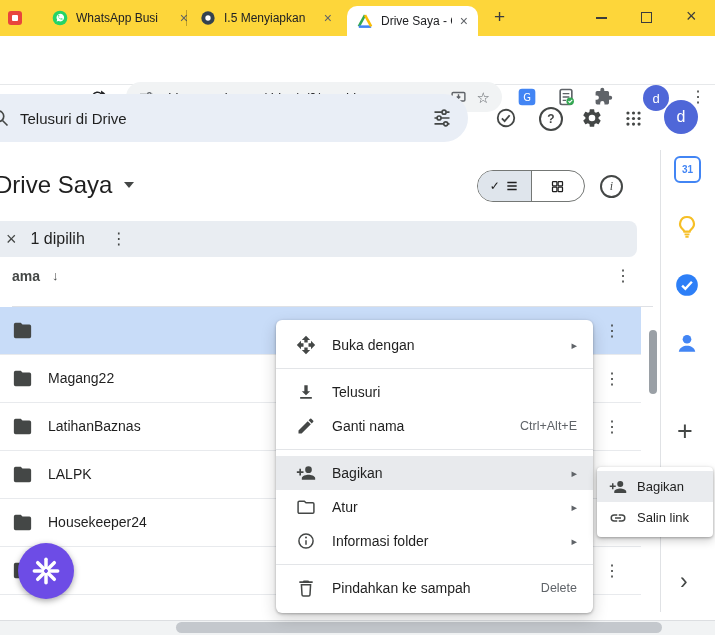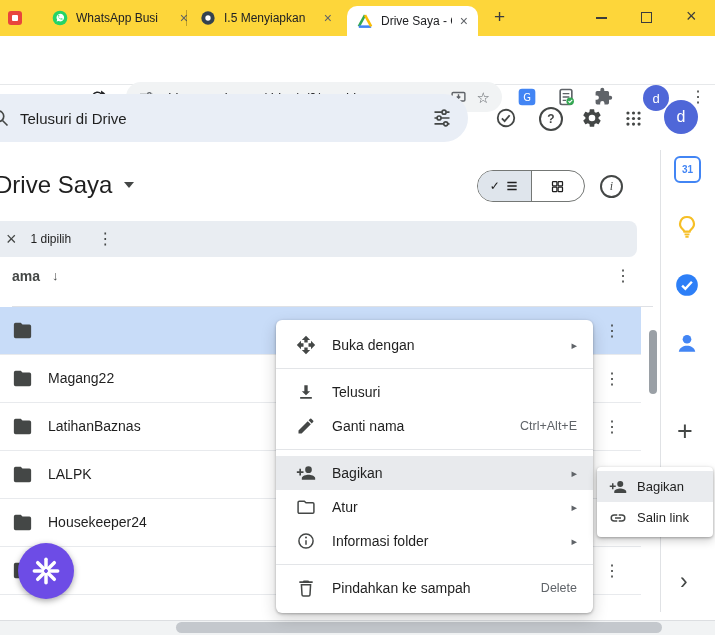--- a/index.html
+++ b/index.html
@@ -65,21 +65,21 @@
   .seg{flex:1;display:flex;align-items:center;justify-content:center;gap:5px;}
   .seg-list{background:#dfe5ec;border-right:1px solid #747775;}
   .seg-check{font-size:12px;color:#1f1f1f;line-height:1;}
   .info-btn{position:absolute;left:600px;top:175px;width:19px;height:19px;border:2px solid #444746;border-radius:50%;
             display:flex;align-items:center;justify-content:center;font-size:12px;color:#444746;
             font-family:"Liberation Serif",serif;font-style:italic;box-sizing:content-box;}
 
   .selection-bar{position:absolute;left:-18px;top:221px;width:655px;height:36px;border-radius:8px;background:#e9edf2;
                  display:flex;align-items:center;padding:0 16px 0 24px;gap:14px;box-sizing:border-box;}
   .sel-x{font-size:18px;color:#444746;line-height:1;}
-  .sel-label{font-size:12px;color:#1f1f1f;}
+  .sel-label{font-size:16px;color:#1f1f1f;}
   .kebab{font-size:16px;color:#444746;line-height:1;letter-spacing:0;}
   .sel-kebab{margin-left:12px;}
 
   .col-header{position:absolute;left:12px;top:268px;width:641px;height:39px;display:flex;align-items:flex-start;
               border-bottom:1px solid #dfe1e5;box-sizing:border-box;}
   .col-name{font-size:14px;font-weight:bold;color:#444746;}
   .col-arrow{font-size:13px;color:#444746;margin-left:12px;}
   .col-kebab{margin-left:auto;margin-right:22px;}
 
   .row{position:absolute;left:0;width:641px;height:48px;border-bottom:1px solid #e8eaed;background:#fff;box-sizing:border-box;}

